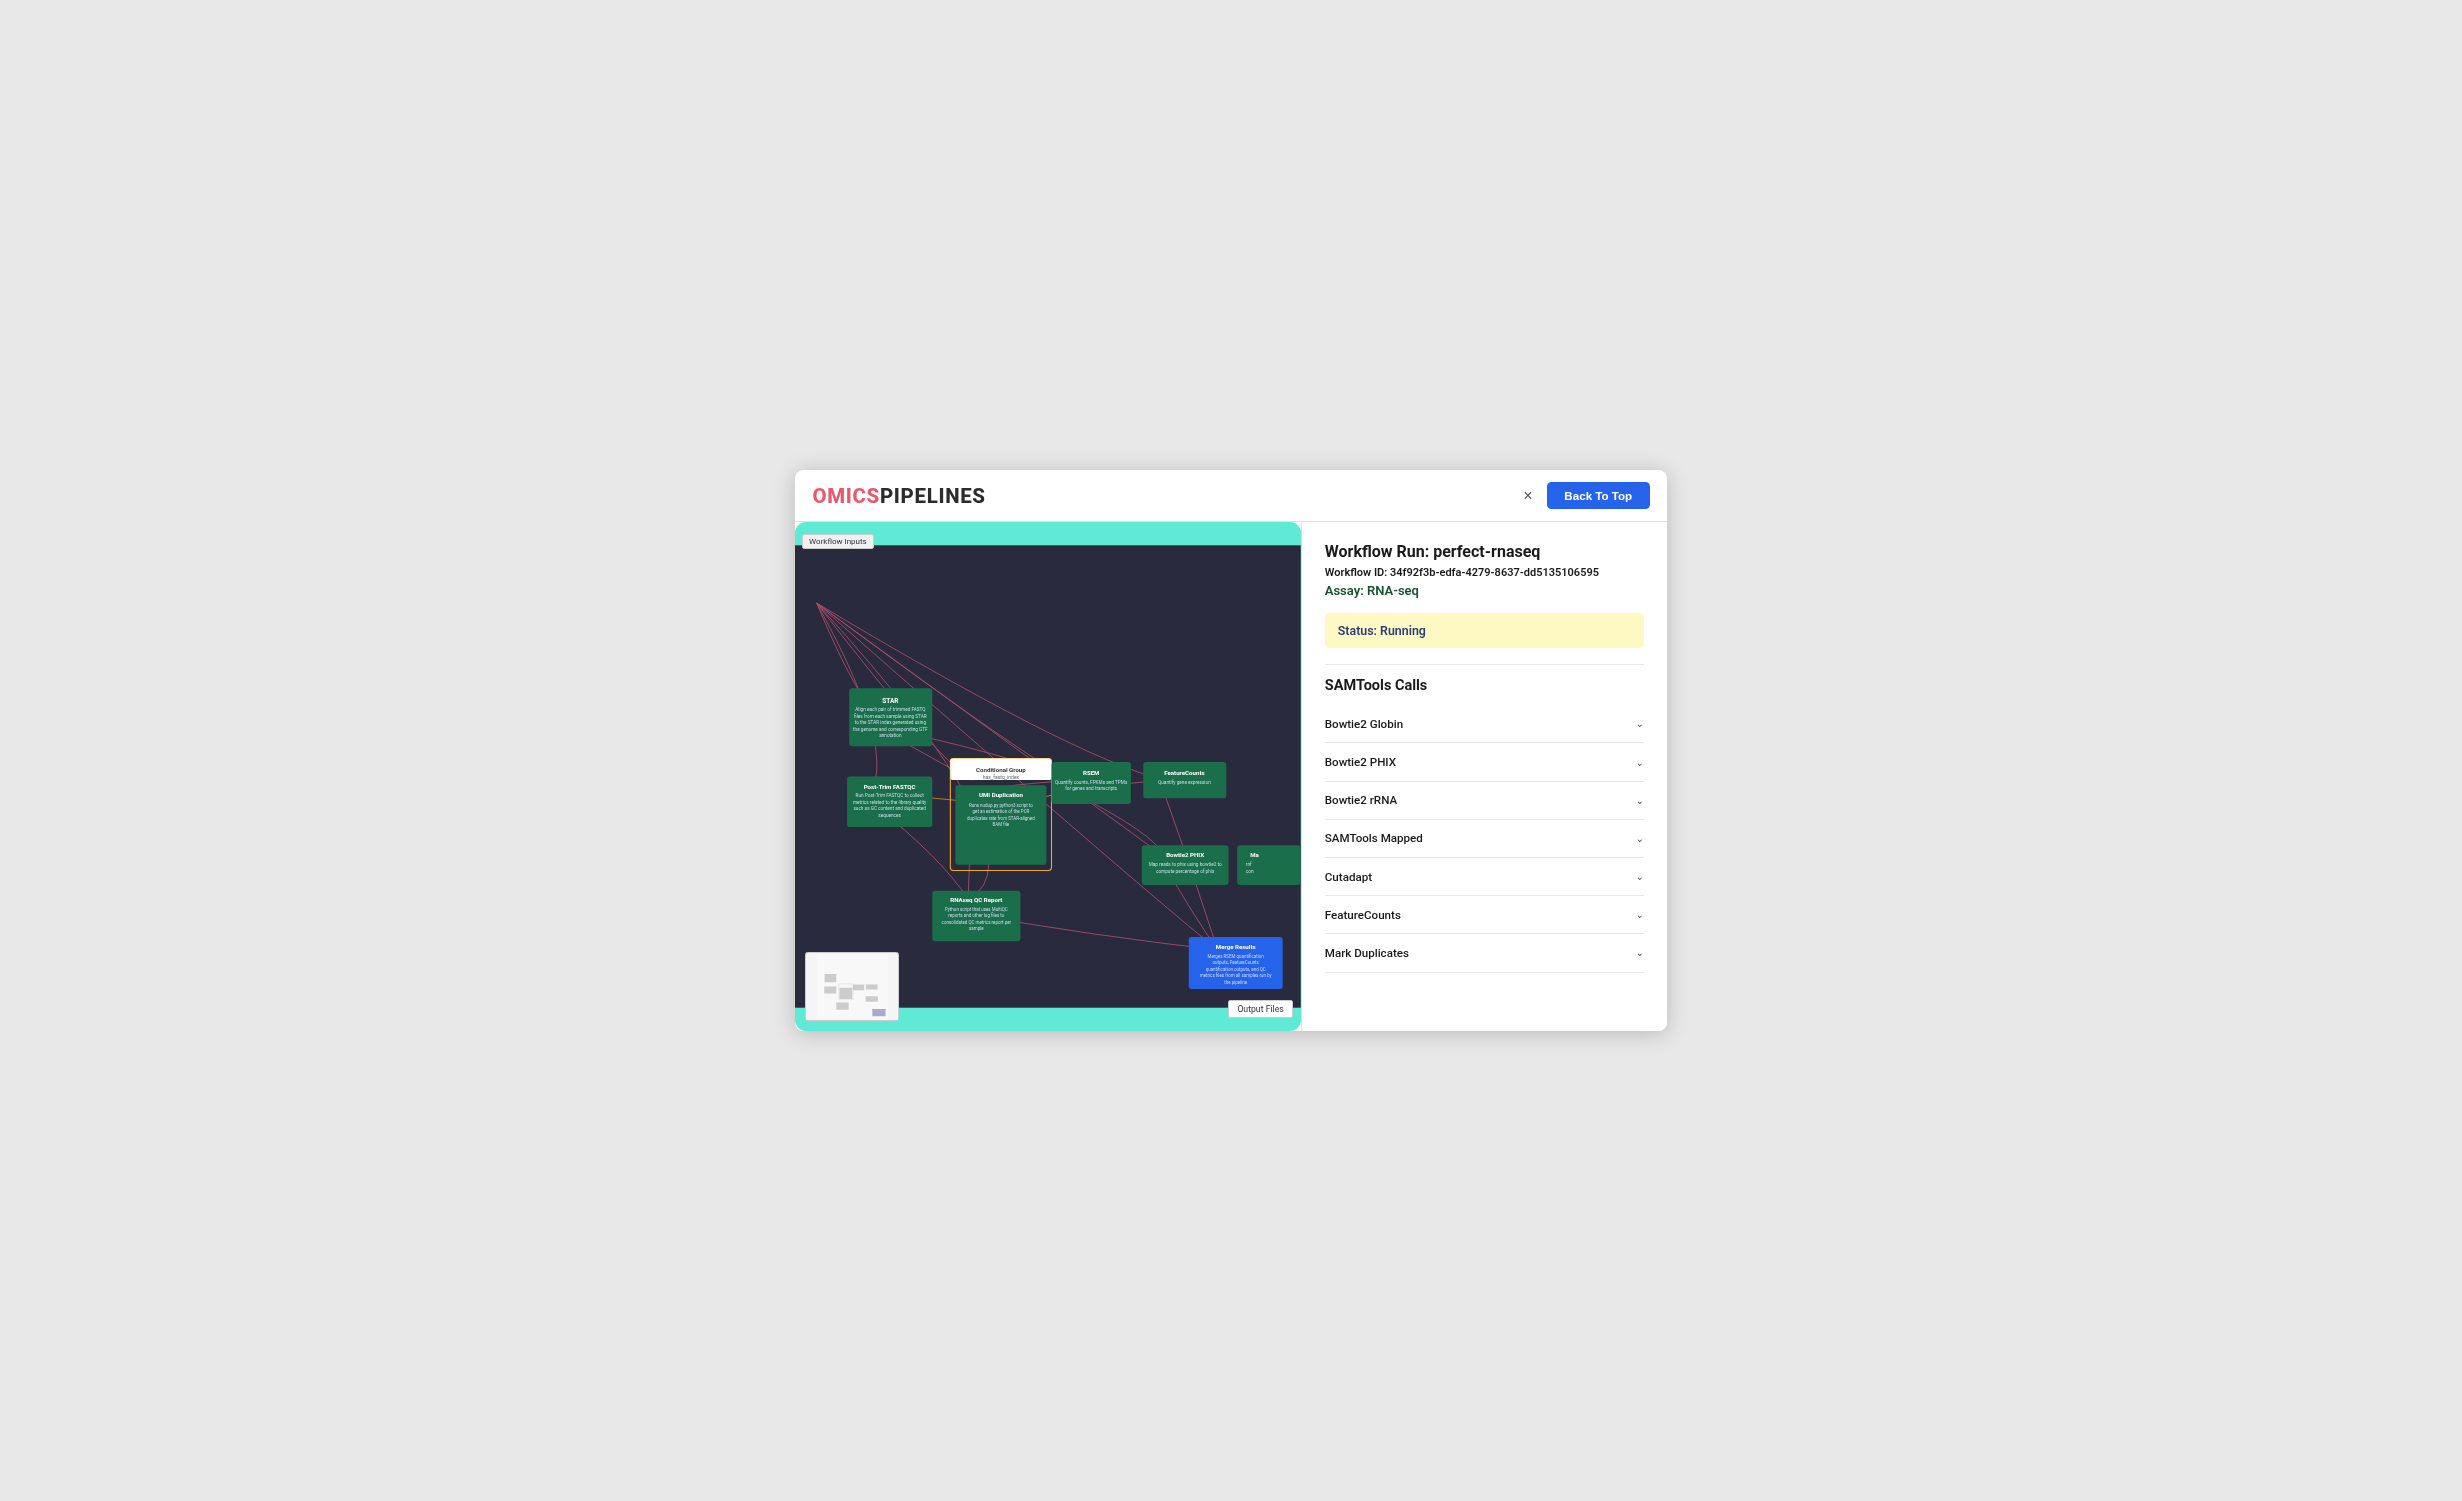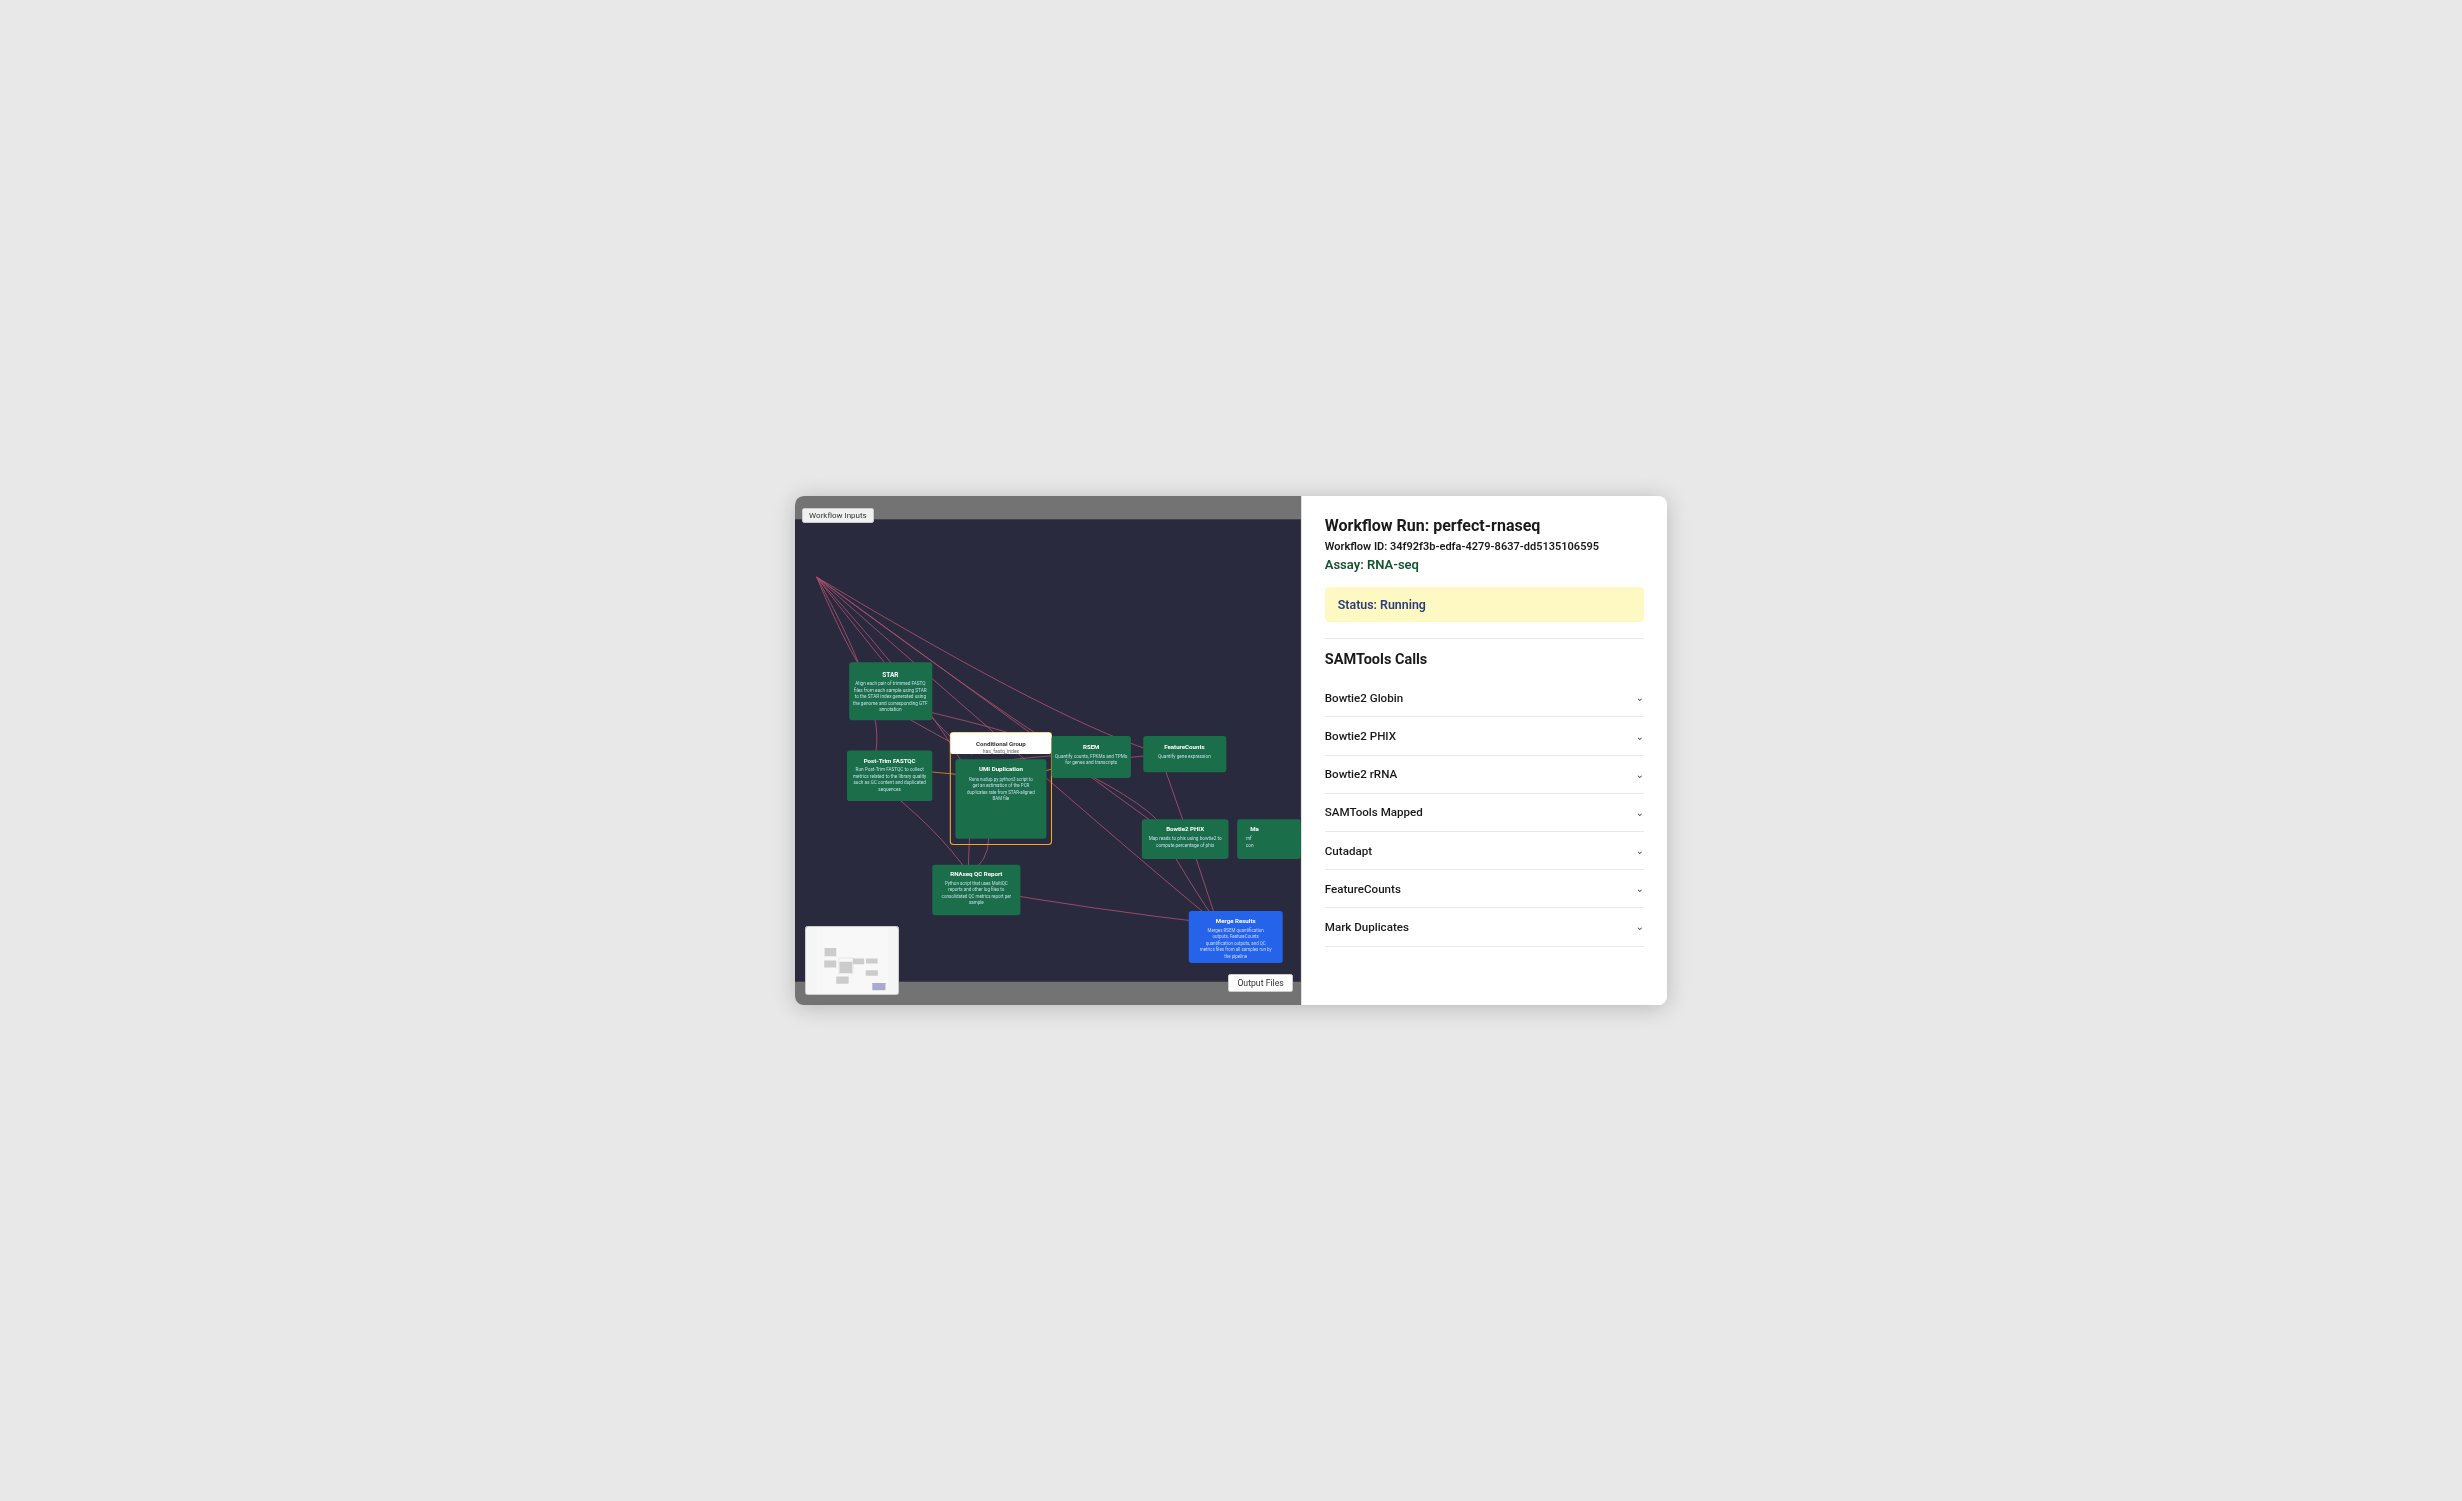--- a/index.html
+++ b/index.html
@@ -68,23 +68,24 @@
     
     .main-content {
       display: flex;
       flex: 1;
       min-height: 509px;
     }
 
     
     .left-panel {
       width: 58%;
-      background: #737373;
+      background: #5eead4;
       position: relative;
       overflow: hidden;
+      border-radius: 11px;
     }
     .workflow-inputs-label {
       position: absolute;
       top: 11.6px;
       left: 7.3px;
       background: #f0f0f0;
       border: 0.7px solid #ccc;
       padding: 2.2px 5.8px;
       font-size: 8px;
       color: #333;
@@ -209,20 +210,29 @@
     .chevron-icon {
       color: #555;
       font-size: 10.2px;
     }
   </style>
 </head>
 <body>
 
 <div class="app-container">
 
+  <div class="header">
+    <div class="logo">
+      <span class="logo-omics">OMICS</span><span class="logo-pipelines">PIPELINES</span>
+    </div>
+    <div class="header-right">
+      <button class="close-btn">×</button>
+      <button class="back-to-top-btn">Back To Top</button>
+    </div>
+  </div>
 
   <div class="main-content">
 
     <div class="left-panel">
       <div class="workflow-inputs-label">Workflow Inputs</div>
 
       <svg class="workflow-svg" viewBox="0 0 700 640" xmlns="http://www.w3.org/2000/svg">
 
         <rect width="700" height="640" fill="#2a2a3e"></rect>
 

